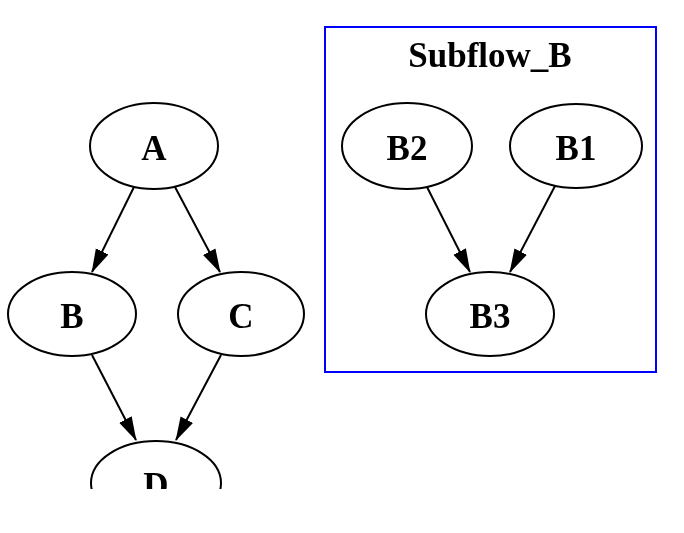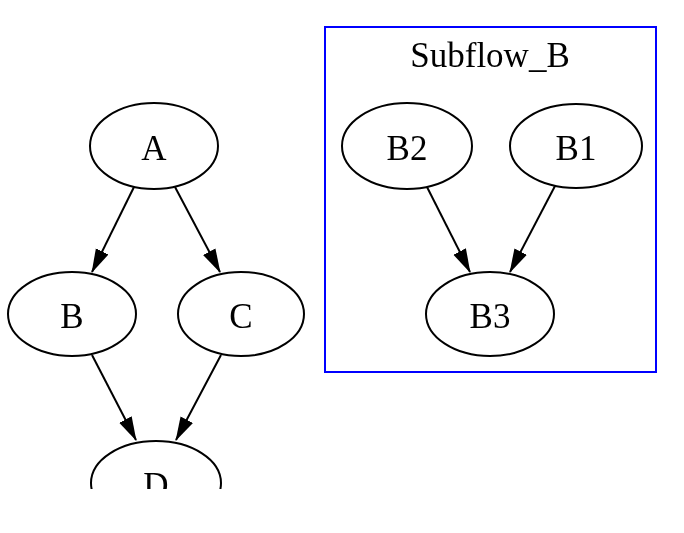--- a/index.html
+++ b/index.html
@@ -7,20 +7,21 @@
     padding: 0;
     background: #ffffff;
     font-family: "Liberation Serif", "DejaVu Serif", serif;
   }
   #diagram-container {
     position: relative;
     width: 684px;
     height: 489px;
     background: #ffffff;
     overflow: hidden;
+    font-weight: bold;
   }
   svg { display: block; }
   .node-shape {
     fill: #ffffff;
     stroke: #000000;
     stroke-width: 2;
   }
   .node-label {
     fill: #000000;
     font-size: 35px;

